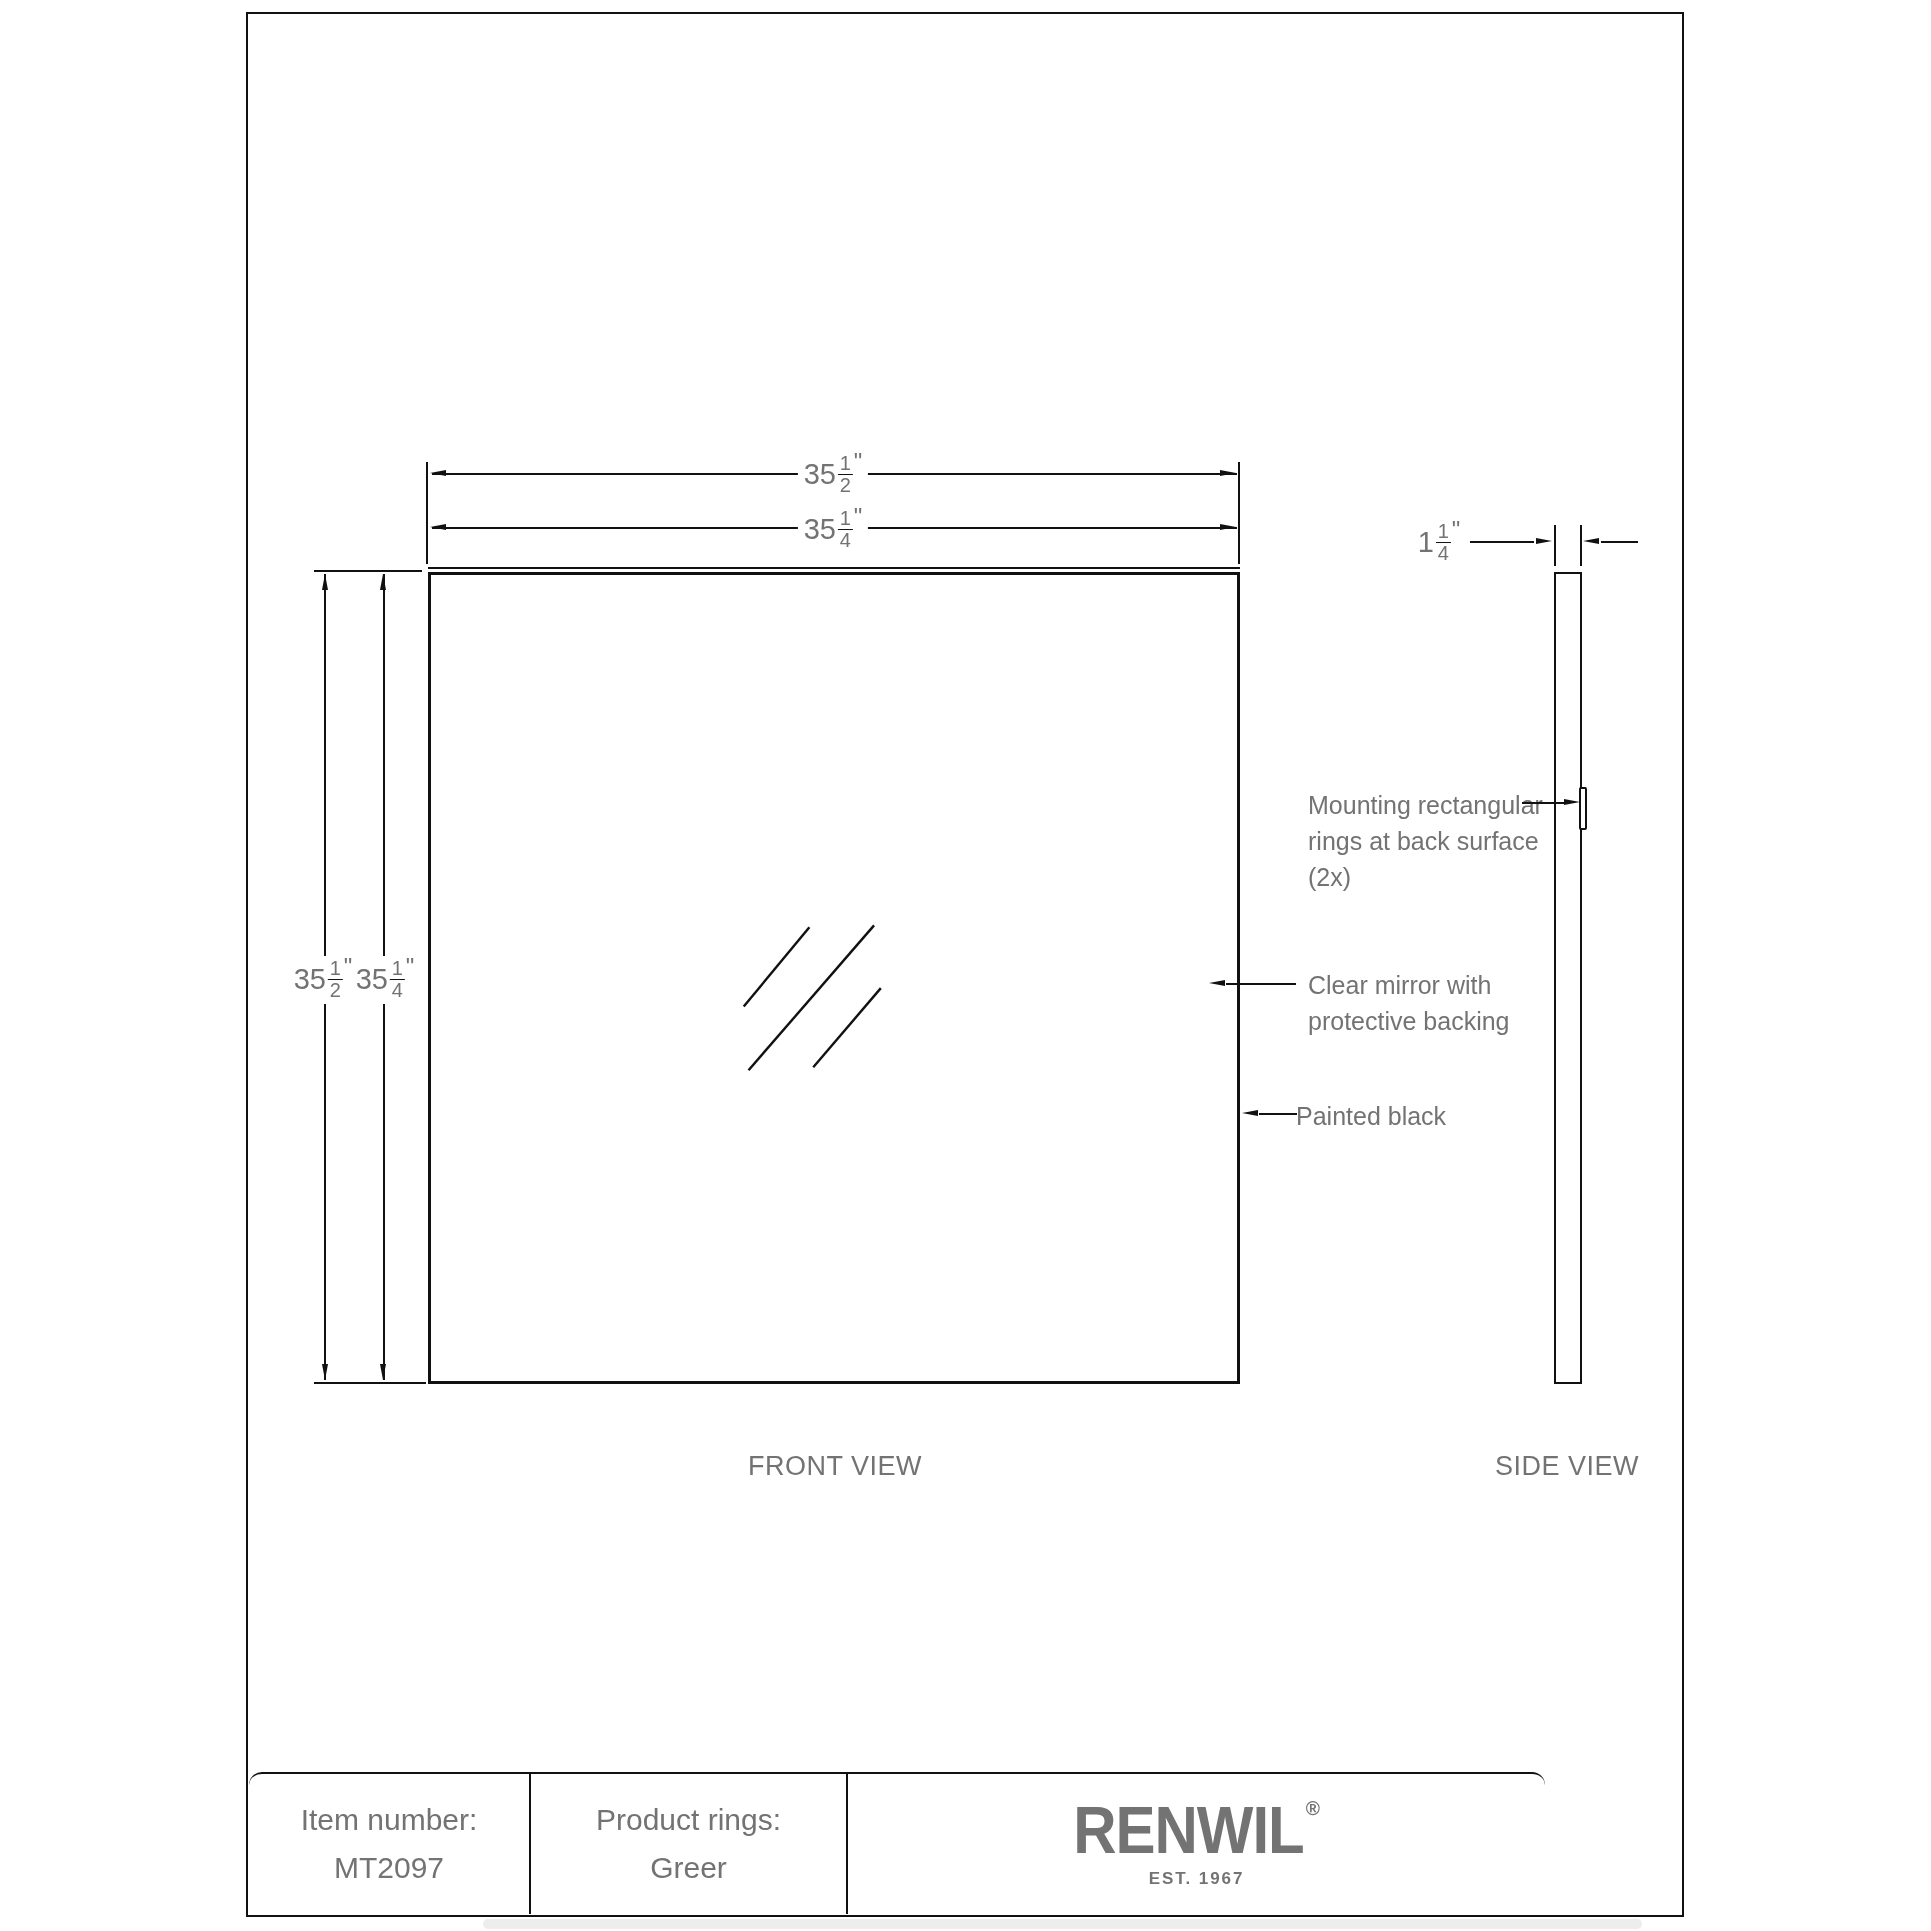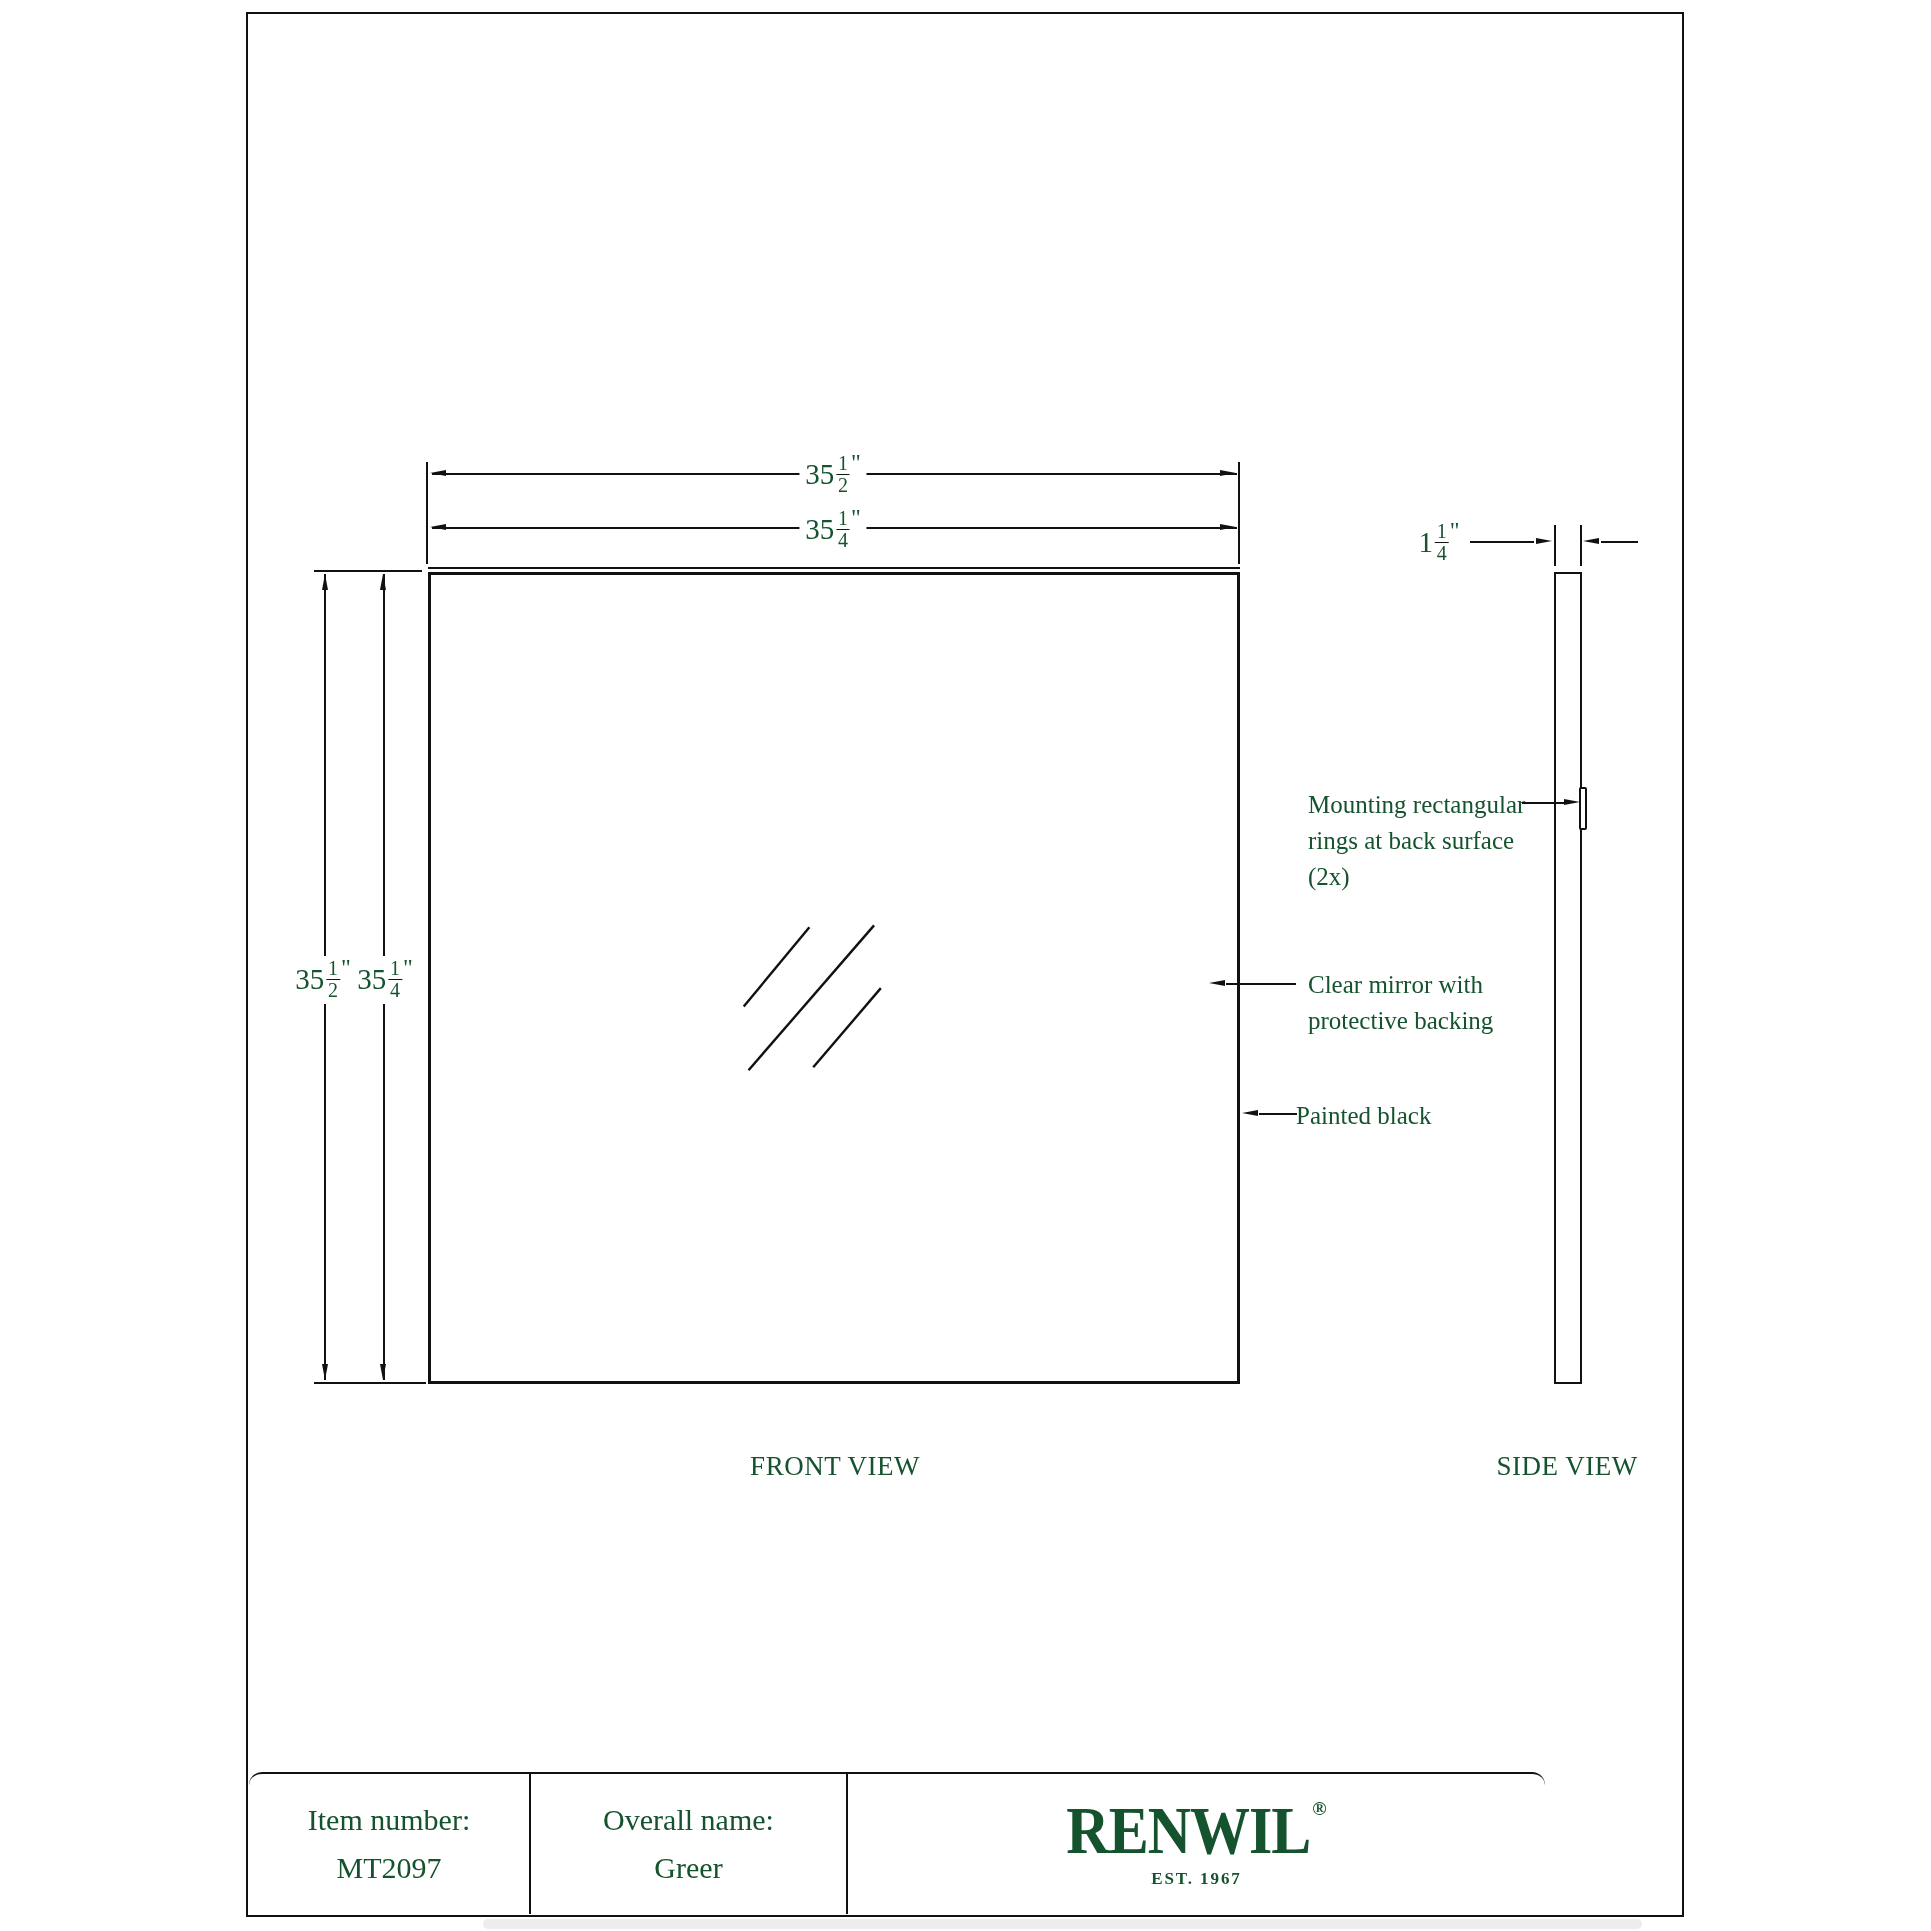--- a/index.html
+++ b/index.html
@@ -1,18 +1,18 @@
 <!DOCTYPE html>
 <html><head>
 <meta charset="utf-8">
 <style>
   html,body{margin:0;padding:0;background:#fff;}
   #canvas{
     position:relative;width:1931px;height:1931px;background:#fff;
-    font-family:Liberation Serif, serif;color:#14532d;
+    font-family:Liberation Sans, sans-serif;color:#737373;
     overflow:hidden;
   }
   .hline{position:absolute;height:1.9px;background:#111;}
   .vline{position:absolute;width:1.9px;background:#111;}
   .arr{position:absolute;width:0;height:0;}
   .arr.left {border-top:3.9px solid transparent;border-bottom:3.9px solid transparent;border-right:16.4px solid #111;}
   .arr.right{border-top:3.9px solid transparent;border-bottom:3.9px solid transparent;border-left:16.4px solid #111;}
   .arr.up   {border-left:3.9px solid transparent;border-right:3.9px solid transparent;border-bottom:16.4px solid #111;}
   .arr.down {border-left:3.9px solid transparent;border-right:3.9px solid transparent;border-top:16.4px solid #111;}
 
@@ -185,21 +185,21 @@
 
   <div class="view-label" style="left:835px;top:1466px;">FRONT VIEW</div>
   <div class="view-label" style="left:1567px;top:1466px;">SIDE VIEW</div>
 
   <div class="spec-table">
     <div class="spec-cell cell-item">
       <div>Item number:</div>
       <div>MT2097</div>
     </div>
     <div class="spec-cell cell-product">
-      <div>Overall name:</div>
+      <div>Product rings:</div>
       <div>Greer</div>
     </div>
     <div class="spec-cell cell-brand">
       <div class="brand-row">
         <span class="brand-word">RENWIL</span>
         <span class="brand-reg">®</span>
       </div>
       <div class="brand-sub">EST. 1967</div>
     </div>
   </div>

